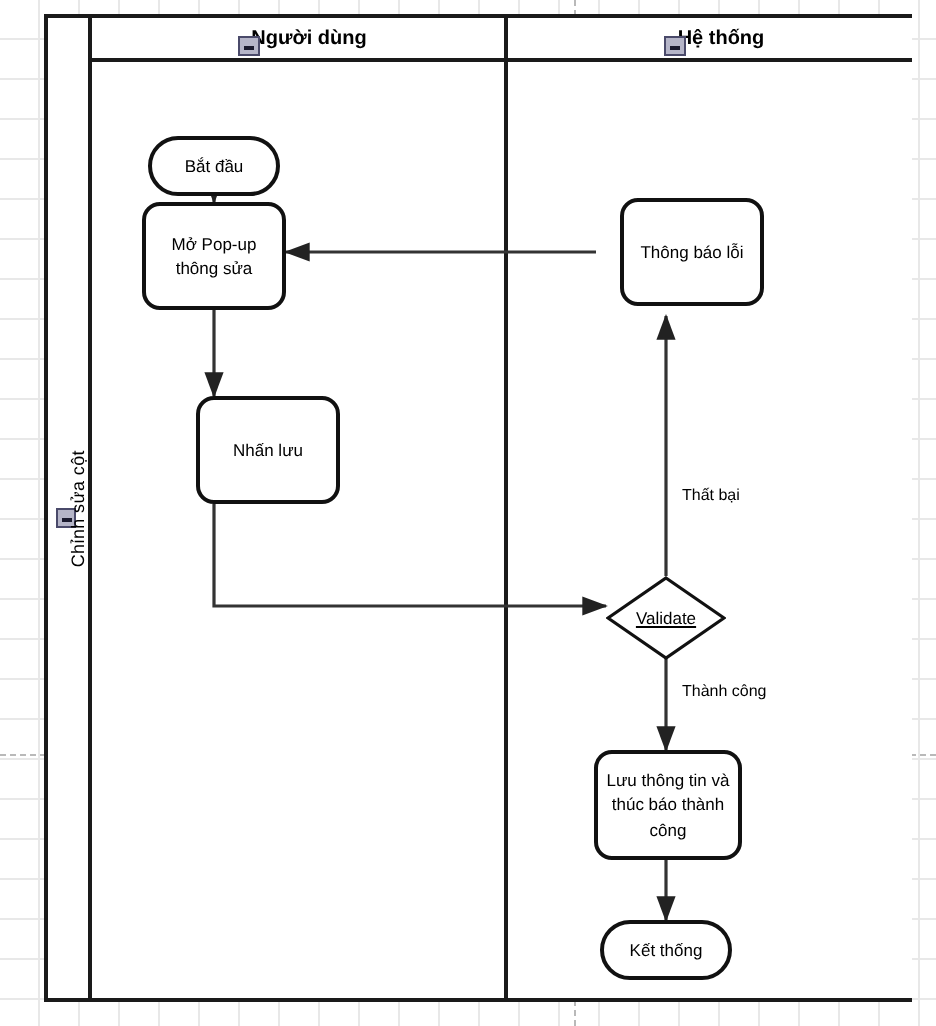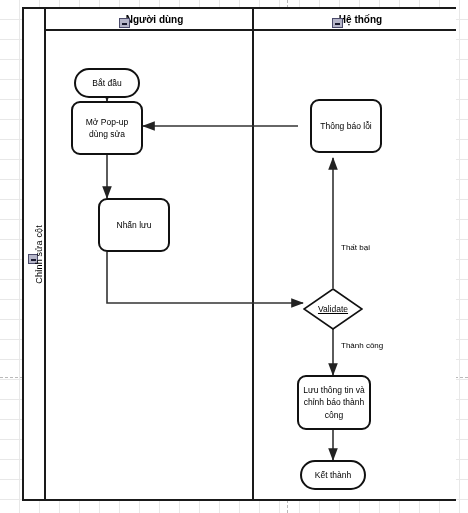--- a/index.html
+++ b/index.html
@@ -249,21 +249,21 @@
     <line x1="333" y1="430" x2="333" y2="460" stroke="#333333" stroke-width="1.6" marker-end="url(#arrow)"></line>
   </svg>
 
   <div class="node terminator" style="left:74px; top:44px; width:66px; height:30px;margin-top:24px;">
     <span>Bắt đầu</span>
   </div>
 
   <div class="node process" style="left:71px; top:101px; width:72px; height:54px;align-items:center;">
     <div>
       <div>Mở Pop-up</div>
-      <div>dùng sửa</div>
+      <div>thông sửa</div>
     </div>
   </div>
 
   <div class="node process" style="left:71px; top:198px; width:72px; height:54px;margin-left:27px;">
     <span>Nhấn lưu</span>
   </div>
 
   <div class="node process" style="left:310px; top:99px; width:72px; height:54px;">
     <span>Thông báo lỗi</span>
   </div>
@@ -273,26 +273,26 @@
       <polygon points="30,1 59,21 30,41 1,21" fill="#ffffff" stroke="#111111" stroke-width="1.6"></polygon>
     </svg>
     <div class="diamond-label">
       <span>Validate</span>
     </div>
   </div>
 
   <div class="node process" style="left:297px; top:375px; width:74px; height:55px;">
     <div>
       <div>Lưu thông tin và</div>
-      <div>chỉnh báo thành</div>
+      <div>thúc báo thành</div>
       <div>công</div>
     </div>
   </div>
 
   <div class="node terminator" style="left:300px; top:460px; width:66px; height:30px;">
-    <span>Kết thành</span>
+    <span>Kết thống</span>
   </div>
 
   <span class="edge-label" style="left:341px; top:243px;">Thất bại</span>
 
   <span class="edge-label" style="left:341px; top:341px;">Thành công</span>
 
 </div>
 
 </body></html>

